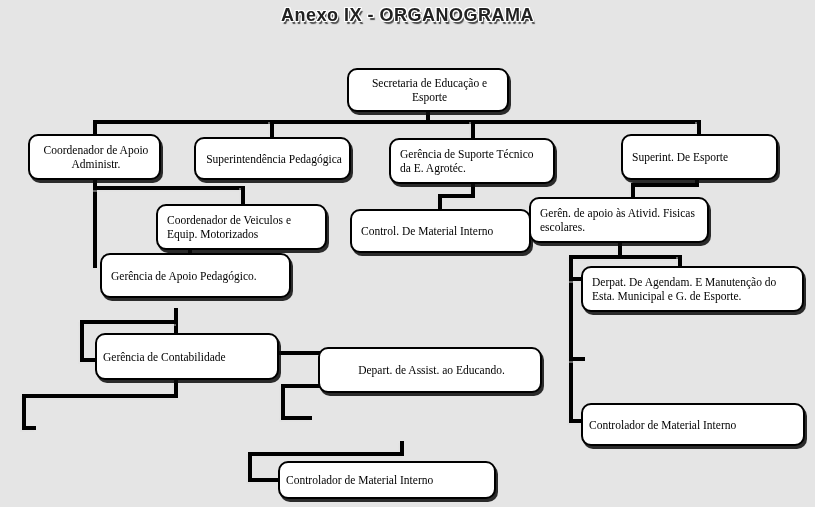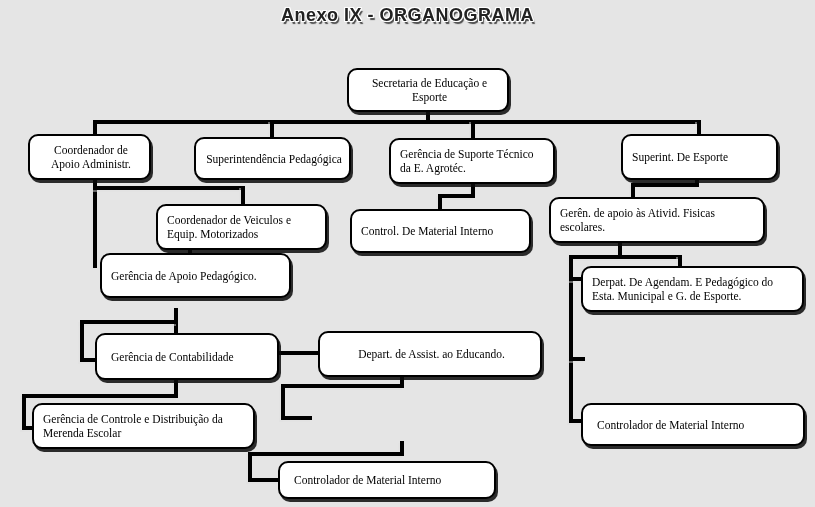--- a/index.html
+++ b/index.html
@@ -32,21 +32,21 @@
     box-shadow:2px 3px 0 rgba(10,10,10,.85);
     display:flex;
     align-items:center;
     font-size:11.5px;
     line-height:14px;
     color:#000;
     padding:2px 6px 2px 9px;
     z-index:2;
   }
   .box.c{justify-content:center;text-align:center;}
-  .box.pad14{padding-left:14px;}
+  .box.pad14{padding-left:6px;}
   .ln{
     position:absolute;
     background:#000;
     box-shadow:-2px 2px 0 rgba(225,225,225,.45);
     z-index:1;
   }
 </style>
 </head>
 <body>
 
@@ -99,55 +99,52 @@
   <div class="ln" style="left:281px;top:416px;width:31px;height:4px"></div>
 
   <div class="ln" style="left:400px;top:441px;width:4px;height:15px"></div>
   <div class="ln" style="left:248px;top:452px;width:156px;height:4px"></div>
   <div class="ln" style="left:248px;top:452px;width:4px;height:30px"></div>
   <div class="ln" style="left:248px;top:478px;width:34px;height:4px"></div>
 
   <div class="box c" style="left:347px;top:68px;width:162px;height:44px">
     <span>Secretaria de Educação e Esporte</span>
   </div>
-  <div class="box c" style="left:28px;top:134px;width:123px;height:46px">
+  <div class="box c" style="left:28px;top:134px;width:133px;height:46px">
     <span>Coordenador de Apoio Administr.</span>
   </div>
   <div class="box c" style="left:194px;top:137px;width:157px;height:43px">
     <span>Superintendência Pedagógica</span>
   </div>
   <div class="box" style="left:389px;top:138px;width:166px;height:46px">
     <span>Gerência de Suporte Técnico da E. Agrotéc.</span>
   </div>
   <div class="box" style="left:621px;top:134px;width:157px;height:46px">
     <span>Superint. De Esporte</span>
   </div>
   <div class="box" style="left:156px;top:204px;width:171px;height:46px">
     <span>Coordenador de Veiculos e Equip. Motorizados</span>
   </div>
   <div class="box" style="left:350px;top:209px;width:181px;height:44px">
     <span>Control. De Material Interno</span>
   </div>
-  <div class="box" style="left:549px;top:197px;width:216px;height:46px">
+  <div class="box" style="left:529px;top:197px;width:180px;height:46px">
     <span>Gerên. de apoio às Ativid. Fisicas escolares.</span>
   </div>
   <div class="box" style="left:100px;top:253px;width:191px;height:45px">
     <span>Gerência de Apoio Pedagógico.</span>
   </div>
   <div class="box" style="left:581px;top:266px;width:223px;height:46px">
-    <span>Derpat. De Agendam. E Pedagógico do Esta. Municipal e G. de Esporte.</span>
+    <span>Derpat. De Agendam. E Manutenção do Esta. Municipal e G. de Esporte.</span>
   </div>
   <div class="box pad14" style="left:95px;top:333px;width:184px;height:47px">
     <span>Gerência de Contabilidade</span>
   </div>
-  <div class="box c" style="left:318px;top:331px;width:224px;height:46px">
+  <div class="box c" style="left:318px;top:347px;width:224px;height:46px">
     <span>Depart. de Assist. ao Educando.</span>
-  </div>
-  <div class="box" style="left:32px;top:403px;width:223px;height:46px">
-    <span>Gerência de Controle e Distribuição da Merenda Escolar</span>
   </div>
   <div class="box pad14" style="left:581px;top:403px;width:224px;height:43px">
     <span>Controlador de Material Interno</span>
   </div>
   <div class="box pad14" style="left:278px;top:461px;width:218px;height:38px">
     <span>Controlador de Material Interno</span>
   </div>
 
 </div>
 

